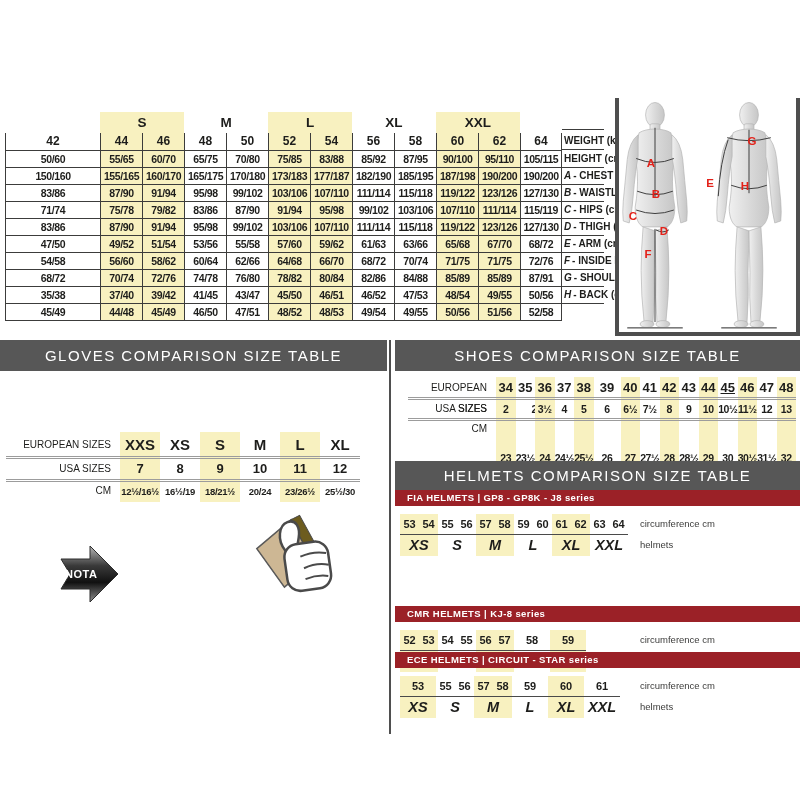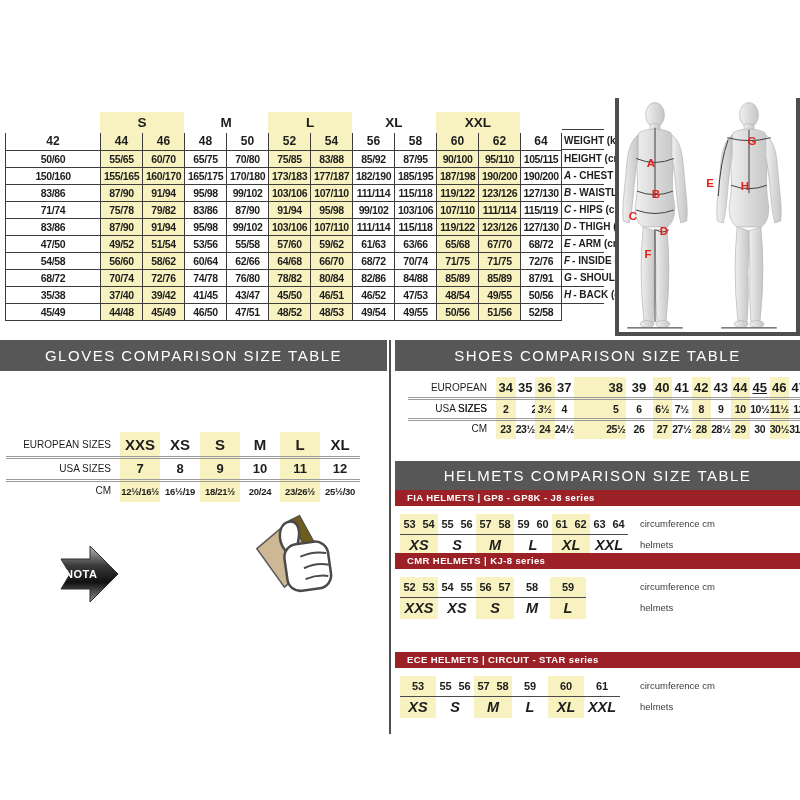--- a/index.html
+++ b/index.html
@@ -32,21 +32,21 @@
                    box-sizing:border-box;}
   .cmp .col{display:flex;flex-direction:column;}
   .cmp .col div{text-align:center;font-weight:bold;box-sizing:border-box;
                 display:flex;align-items:center;justify-content:center;}
   .dline{position:absolute;left:0;right:0;height:3px;border-top:1px solid #9c9c9c;
          border-bottom:1px solid #9c9c9c;box-sizing:border-box;}
   
   .gl-eu{font-size:15px;} .gl-usa{font-size:13px;} .gl-cm{font-size:9.5px;letter-spacing:-0.3px;}
   
   .sh-eu{font-size:13px;} .sh-usa{font-size:10.5px;letter-spacing:-0.4px;}
-  .sh-cm{font-size:10.5px;letter-spacing:-0.4px;}
+  .sh-cm{font-size:10.5px;letter-spacing:-0.4px;margin-top:29px;}
   
   .hm-block{position:absolute;left:395px;width:405px;}
   .hm-table{position:relative;margin-left:5px;margin-top:8px;display:flex;width:240px;}
   .hm-group{display:flex;flex-direction:column;}
   .hm-nums{height:20px;display:flex;align-items:center;justify-content:space-around;
            font-size:11px;font-weight:bold;}
   .hm-size{height:22px;line-height:22px;text-align:center;font-style:italic;
            font-weight:bold;font-size:14.5px;}
   .hm-rule{position:absolute;top:20px;left:0;height:1px;background:#4a4a4a;}
   .hm-labels{position:absolute;left:240px;top:0;font-size:9.5px;color:#3c3c3b;
@@ -314,29 +314,29 @@
         <div class="sh-usa" style="height: 21px;">2</div>
         <div class="sh-cm" style="height: 20px;">23</div>
       </div>
       <div class="col" style="width: 19.5px;">
         <div class="sh-eu" style="height: 21px;">35</div>
         <div class="sh-usa" style="height: 21px; padding-left: 23px;">2½</div>
         <div class="sh-cm" style="height: 20px;">23½</div>
       </div>
       <div class="col hl" style="width: 19.5px;">
         <div class="sh-eu" style="height: 21px;">36</div>
-        <div class="sh-usa" style="height: 21px; font-style: italic;">3½</div>
+        <div class="sh-usa" style="height: 21px;">3½</div>
         <div class="sh-cm" style="height: 20px;">24</div>
       </div>
       <div class="col" style="width: 19.5px;">
         <div class="sh-eu" style="height: 21px;">37</div>
         <div class="sh-usa" style="height: 21px;">4</div>
         <div class="sh-cm" style="height: 20px;">24½</div>
       </div>
-      <div class="col hl" style="width: 19.5px; padding-left: 32px;">
+      <div class="col hl" style="width: 19.5px;">
         <div class="sh-eu" style="height: 21px;">38</div>
         <div class="sh-usa" style="height: 21px;">5</div>
         <div class="sh-cm" style="height: 20px;">25½</div>
       </div>
       <div class="col" style="width: 27px;">
         <div class="sh-eu" style="height: 21px;">39</div>
         <div class="sh-usa" style="height: 21px;">6</div>
         <div class="sh-cm" style="height: 20px;">26</div>
       </div>
       <div class="col hl" style="width: 19.5px;">
@@ -478,21 +478,21 @@
             </div>
             <div class="hm-size">XXL</div>
           </div>
           <div class="hm-rule" style="width: 228px;"></div>
           <div class="hm-labels">
             <div>circumference cm</div>
             <div>helmets</div>
           </div>
         </div>
       </div>
-      <div class="hm-block" style="top: 553px;">
+      <div class="hm-block" style="top: 606px;">
         <div class="redbar">CMR HELMETS | KJ-8 series</div>
         <div class="hm-table">
           <div class="hm-group hl" style="width: 38px;">
             <div class="hm-nums">
               <span>52</span>
               <span>53</span>
             </div>
             <div class="hm-size">XXS</div>
           </div>
           <div class="hm-group" style="width: 38px;">

